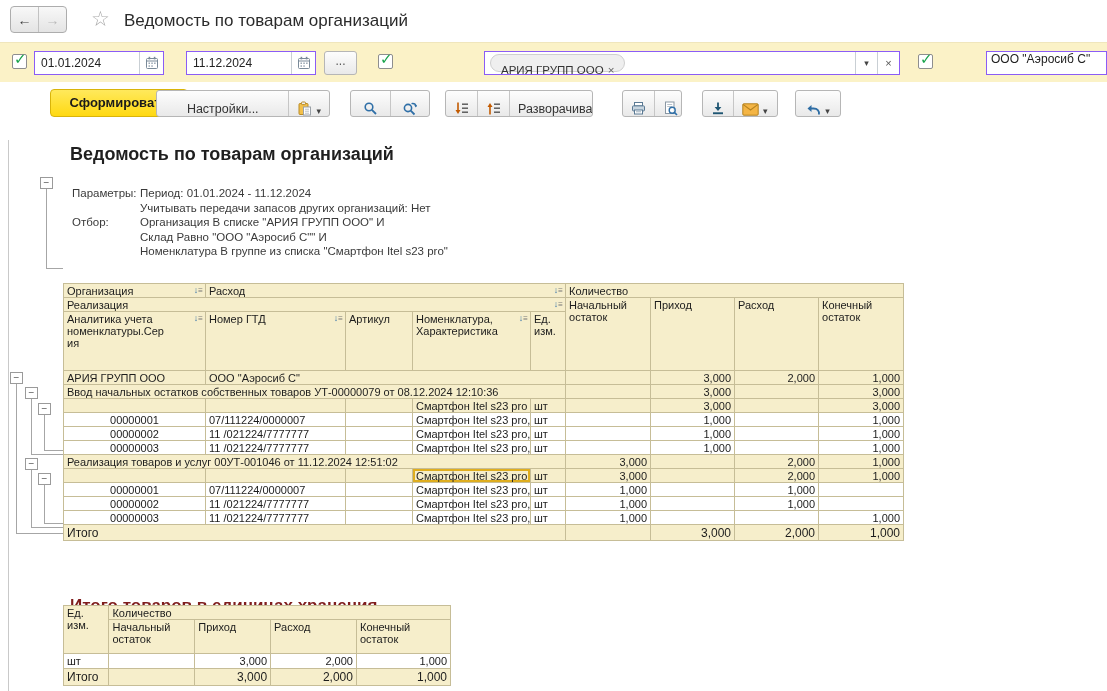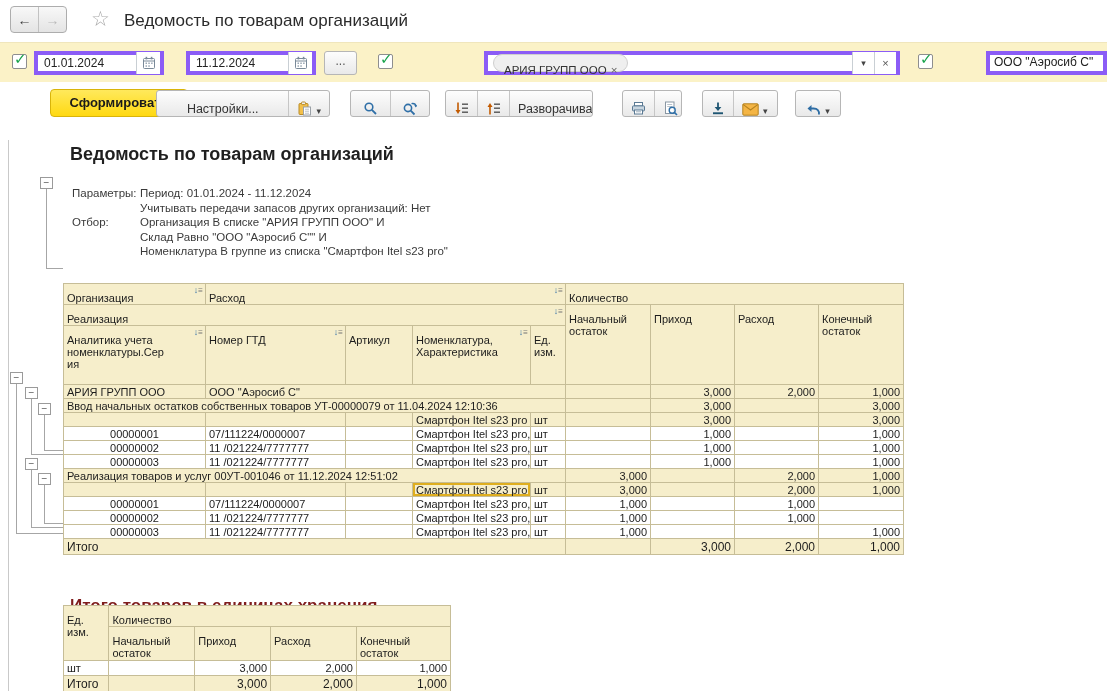--- a/index.html
+++ b/index.html
@@ -14,21 +14,21 @@
   .navbtn{flex:1;display:flex;align-items:center;justify-content:center;font-size:14px;font-weight:bold;cursor:pointer;}
   .navbtn.back{color:#3C3C3C;border-right:1px solid #C2C2C2;}
   .navbtn.fwd{color:#B9B9B9;}
   .star{position:absolute;left:91px;top:5px;font-size:21px;color:#ABABAB;line-height:28px;}
   .wtitle{position:absolute;left:124px;top:8px;font-size:17px;color:#2b2b2b;line-height:26px;}
 
   
   .filterbar{position:absolute;left:0;top:42px;width:1107px;height:40px;background:#FBF2C7;border-top:1px solid #F0E6BC;}
   .chkbox{position:absolute;width:15px;height:15px;background:#fff;border:1px solid #8E8E8E;border-radius:2px;cursor:pointer;}
   .chk{position:absolute;left:1px;top:-4px;color:#18A34A;font-size:15px;font-weight:bold;line-height:15px;}
-  .field{position:absolute;height:24px;background:#fff;border:4px solid #8b5cf6;font-size:12px;color:#222;}
+  .field{position:absolute;height:24px;background:#fff;border:1px solid #8b5cf6;font-size:12px;color:#222;}
   .datefield{display:flex;align-items:center;}
   .datefield input{flex:1;border:0;outline:0;font:12px "Liberation Sans","DejaVu Sans",sans-serif;padding:0 0 0 6px;color:#222;width:90px;background:transparent;}
   .calbtn{width:24px;height:22px;border-left:1px solid #C9CFD4;display:flex;align-items:center;justify-content:center;cursor:pointer;background:#fff;}
   .dash{position:absolute;top:48px;font-size:13px;color:#333;}
   .morebtn{position:absolute;width:33px;height:24px;background:linear-gradient(#FDFDFD,#E9E9E9);
            border:1px solid #B6B6B6;border-radius:3px;font-size:12px;color:#555;text-align:center;line-height:18px;cursor:pointer;}
   .flabel{position:absolute;top:48px;font-size:12.5px;color:#333;}
   .combo{display:flex;align-items:center;}
   .combo .tagwrap{flex:1;display:flex;align-items:center;padding-left:5px;}
   .tag{background:#EFEFEF;border:1px solid #CFCFCF;border-radius:9px;height:18px;line-height:16px;
@@ -61,21 +61,21 @@
   
   .tbox{position:absolute;width:13px;height:12px;background:#fff;border:1px solid #9A9A9A;
         font-size:10px;line-height:9px;text-align:center;color:#555;cursor:pointer;}
   .vl{position:absolute;width:1px;background:#A6A6A6;}
   .hl{position:absolute;height:1px;background:#A6A6A6;}
 
   
   table.rep{border-collapse:collapse;table-layout:fixed;position:absolute;background:#fff;}
   table.rep th,table.rep td{border:1px solid #C6BD97;padding:0 3px;font-size:11px;font-weight:normal;
         color:#1c1c1c;overflow:hidden;white-space:nowrap;}
-  table.rep th{background:#F6EECB;text-align:left;vertical-align:top;white-space:pre-line;position:relative;padding-top:8px;}
+  table.rep th{background:#F6EECB;text-align:left;vertical-align:top;white-space:pre-line;position:relative;padding-top:1px;}
   .main{left:63px;top:155px;width:841px;}
   .main thead tr.hr1,.main thead tr.hr2{height:14px;}
   .main thead tr.hr3{height:59px;}
   .main tbody tr{height:14px;}
   .main tbody tr.total{height:16px;}
   tr.yrow td{background:#F6EECB;}
   tr.total td{background:#F6EECB;font-size:12px;}
   td.num{text-align:right;padding-right:4px;}
   td.tl{text-align:left;padding-left:4px;}
   td.ser{text-align:center;}
@@ -384,21 +384,21 @@
       <tbody id="main-tbody">
           <tr class="yrow">
             <td class="tl">АРИЯ ГРУПП ООО</td>
             <td colspan="4" class="tl">ООО "Аэросиб С"</td>
             <td class="num"></td>
             <td class="num">3,000</td>
             <td class="num">2,000</td>
             <td class="num">1,000</td>
           </tr>
           <tr class="yrow">
-            <td colspan="5" class="indent">Ввод начальных остатков собственных товаров УТ-00000079 от 11.04.2024 12:10:36</td>
+            <td colspan="5" class="indent">Ввод начальных остатков собственных товаров УТ-00000079 от 08.12.2024 12:10:36</td>
             <td class="num"></td>
             <td class="num">3,000</td>
             <td class="num"></td>
             <td class="num">3,000</td>
           </tr>
           <tr class="yrow">
             <td></td>
             <td></td>
             <td></td>
             <td class="tl">Смартфон Itel s23 pro</td>

